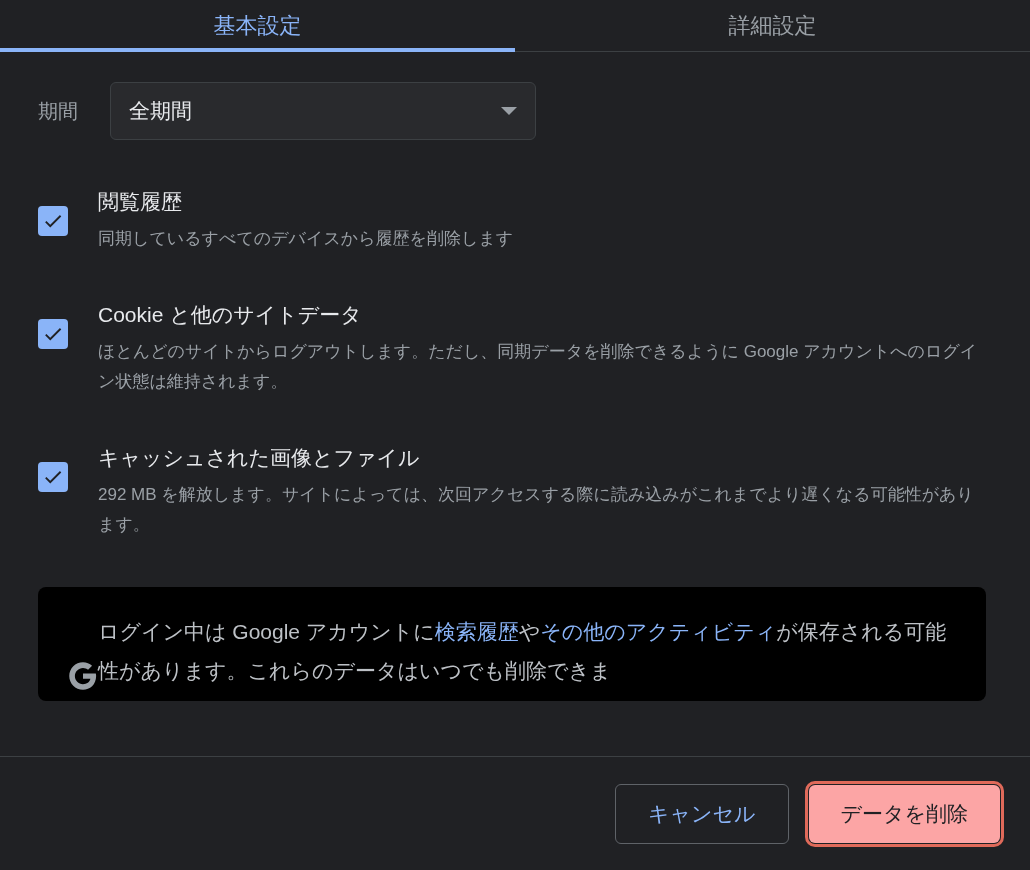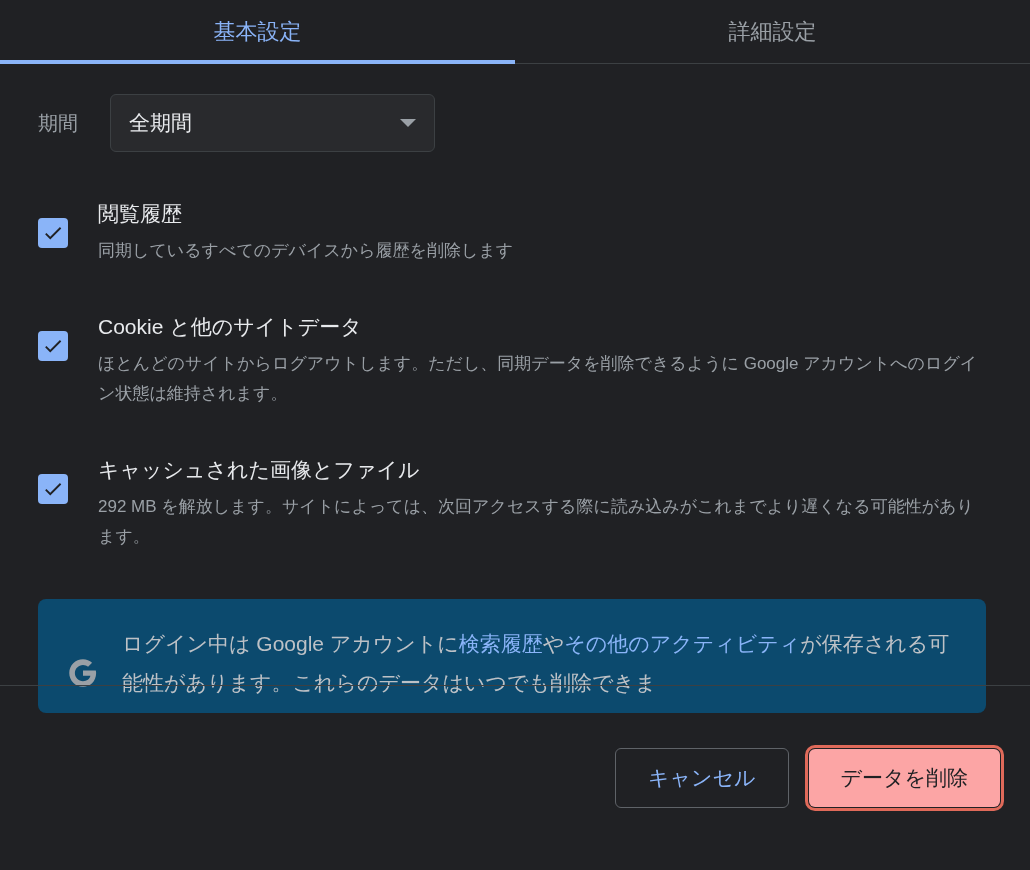--- a/index.html
+++ b/index.html
@@ -10,21 +10,21 @@
       font-size: 20px;
       width: 1030px;
       height: 870px;
       overflow: hidden;
       position: relative;
     }
 
     .tabs {
       display: flex;
       border-bottom: 1px solid #3c4043;
-      height: 64px;
+      height: 52px;
     }
     .tab {
       flex: 1;
       display: flex;
       align-items: center;
       justify-content: center;
       cursor: pointer;
       font-size: 22px;
       color: #9aa0a6;
       position: relative;
@@ -54,21 +54,21 @@
     }
     .time-range-label {
       color: #9aa0a6;
       font-size: 20px;
     }
     .select-box {
       background: #292a2d;
       border: 1px solid #3c4043;
       border-radius: 6px;
       padding: 14px 18px;
-      width: 325px;
+      width: 426px;
       display: flex;
       align-items: center;
       justify-content: space-between;
       cursor: pointer;
       font-size: 21px;
       color: #e8eaed;
     }
     .chevron-down {
       width: 0;
       height: 0;
@@ -107,27 +107,26 @@
       color: #e8eaed;
       margin-bottom: 8px;
     }
     .check-desc {
       font-size: 17px;
       color: #9aa0a6;
       line-height: 1.8;
     }
 
     .info-card {
-      background: #0c4a6e;
+      background: #000000;
       border-radius: 8px;
       padding: 26px 30px 10px 30px;
       margin-top: 10px;
       display: flex;
-      gap: 24px;
-      align-items: center;
+      align-items: flex-end;
     }
     .google-g {
       width: 30px;
       height: 30px;
       flex-shrink: 0;
       margin-top: 18px;
     }
     .info-text {
       font-size: 21px;
       color: #bdc1c6;
@@ -135,21 +134,21 @@
     }
     .link {
       color: #8ab4f8;
     }
 
     .footer {
       position: absolute;
       bottom: 0;
       left: 0;
       right: 0;
-      height: 185px;
+      height: 114px;
       border-top: 1px solid #3c4043;
       display: flex;
       align-items: center;
       justify-content: flex-end;
       gap: 20px;
       padding: 0 30px;
     }
     .btn {
       padding: 15px 32px;
       border-radius: 6px;

